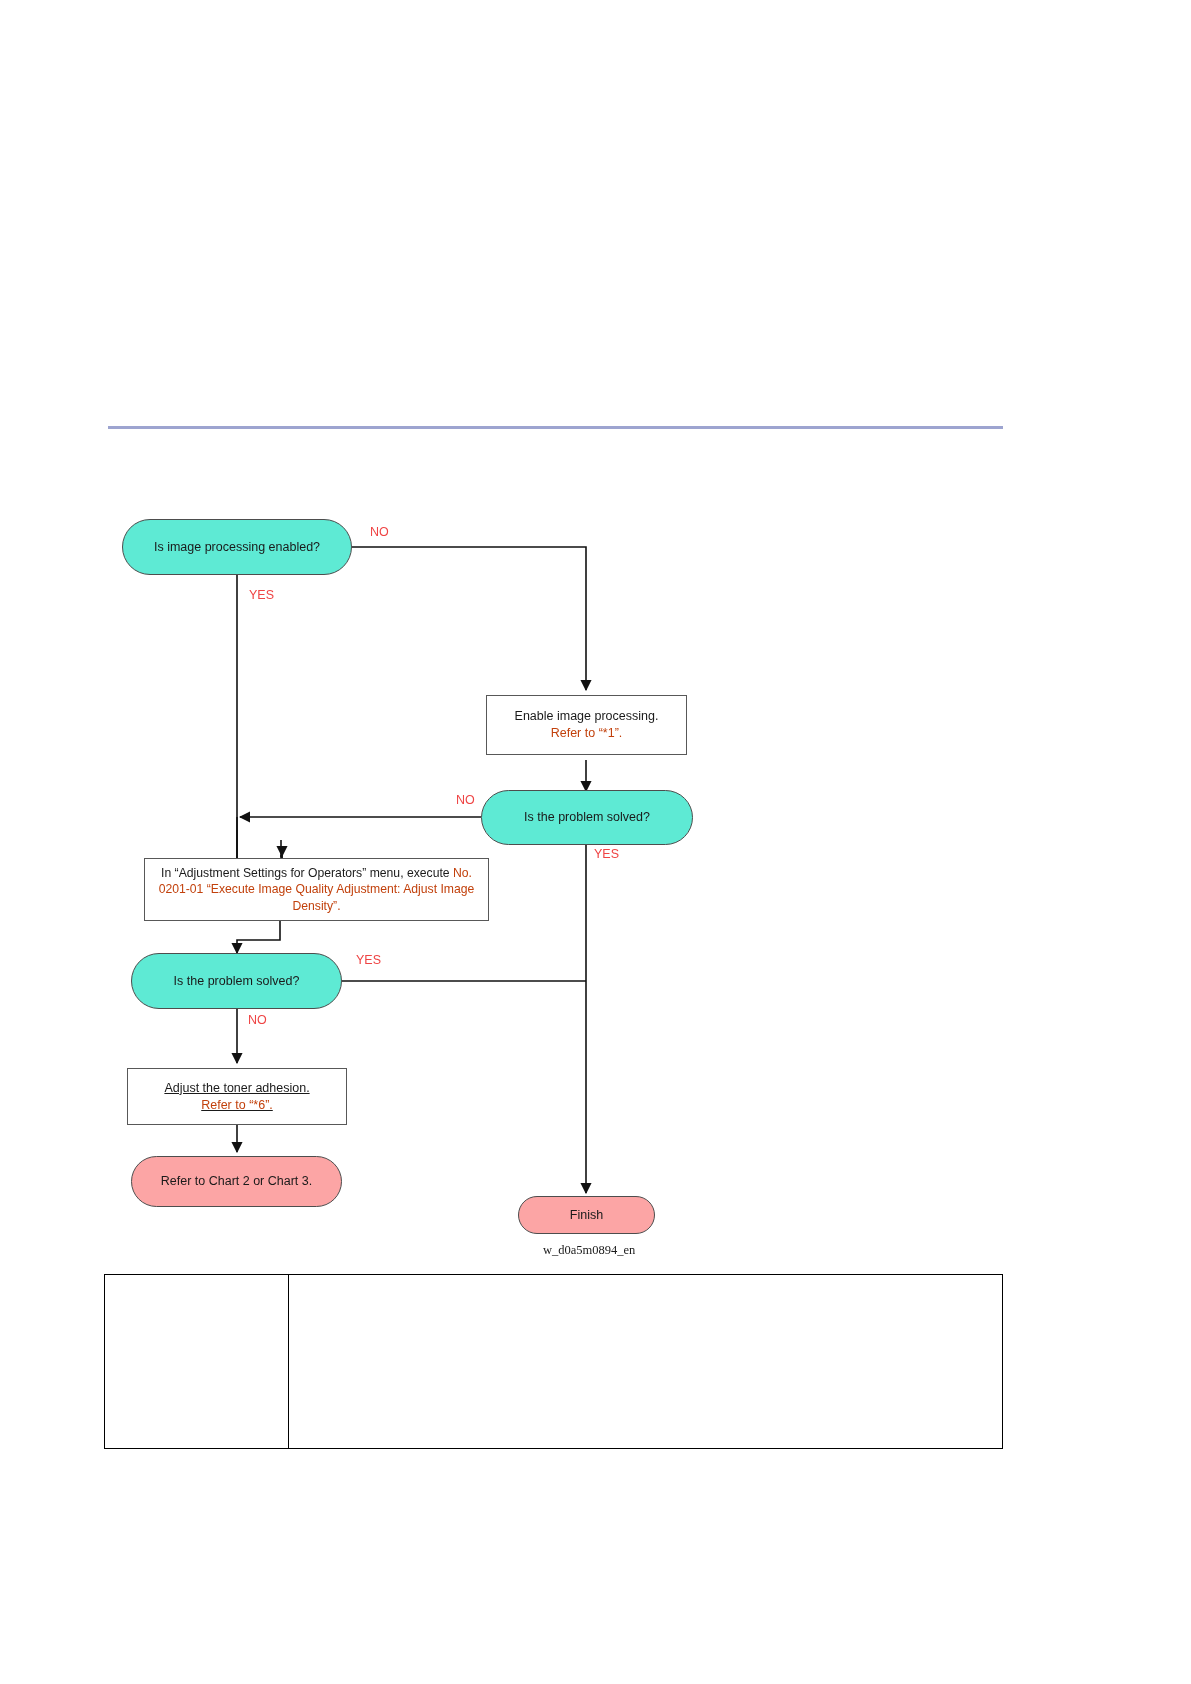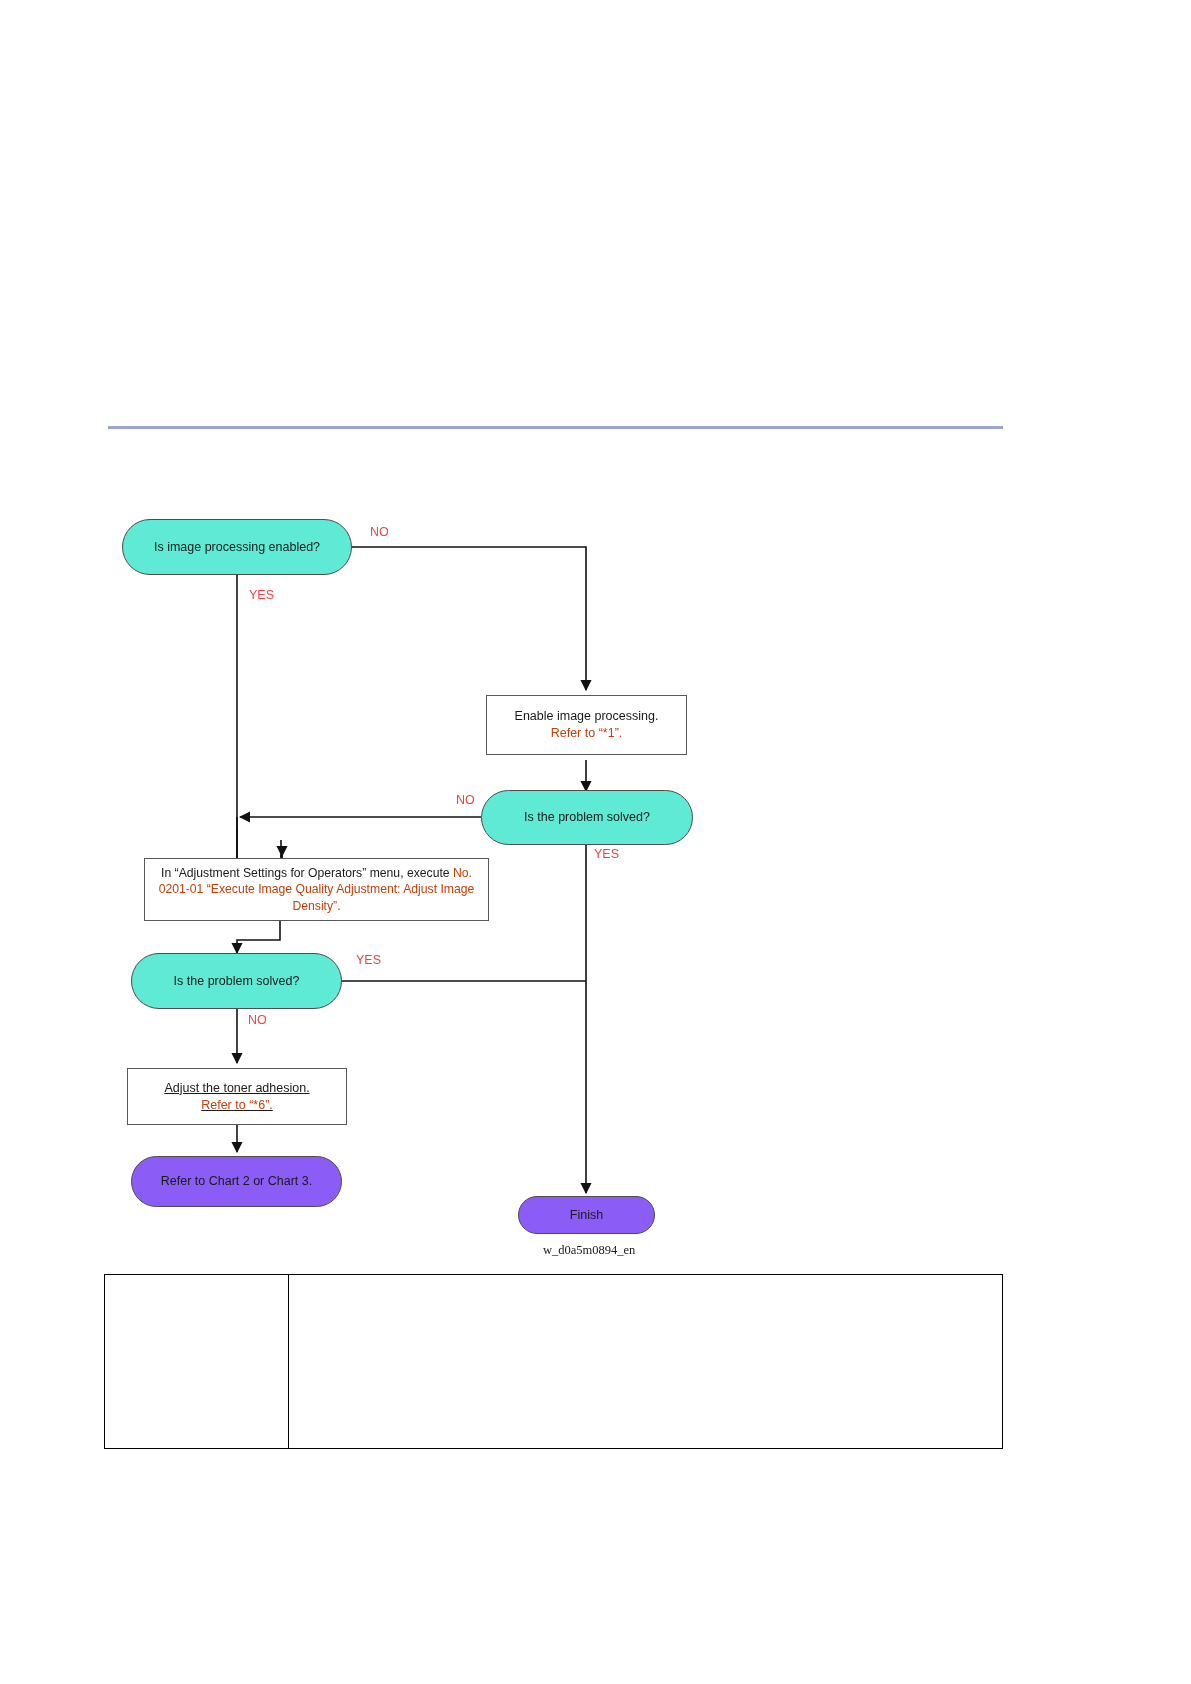--- a/index.html
+++ b/index.html
@@ -65,21 +65,21 @@
     border-radius: 999px;
     background: #5eead4;
   }
   .node.process {
     border: 1.3px solid #585858;
     background: #ffffff;
   }
   .node.terminal {
     border: 1.3px solid #4d4d4d;
     border-radius: 999px;
-    background: #8b5cf6;
+    background: #fca5a5;
   }
   .node .inner {
     padding: 2px 8px;
     width: 100%;
   }
   .ref {
     color: #c2410c;
   }
 
   

